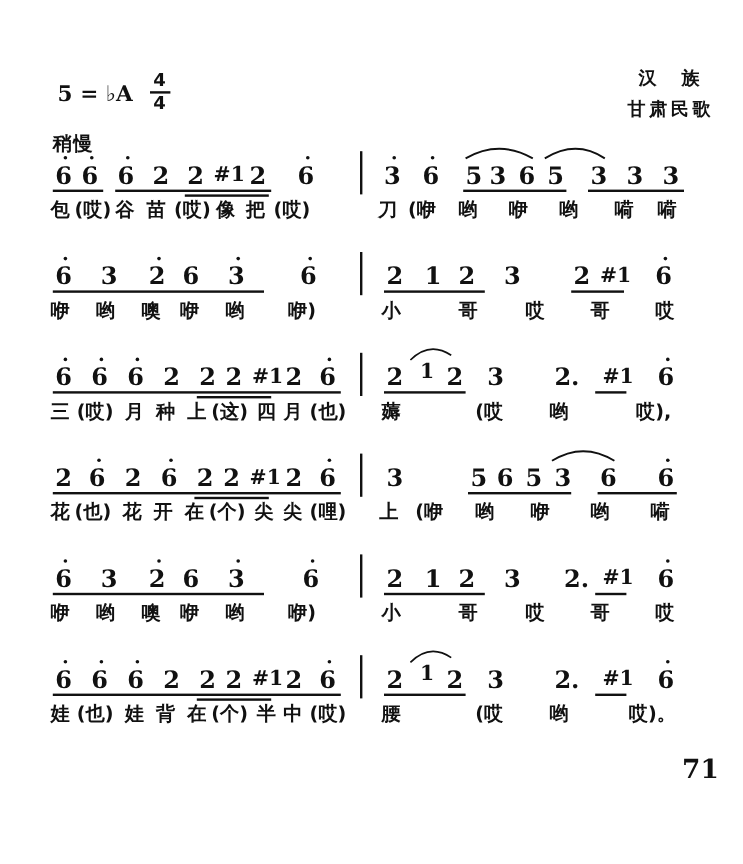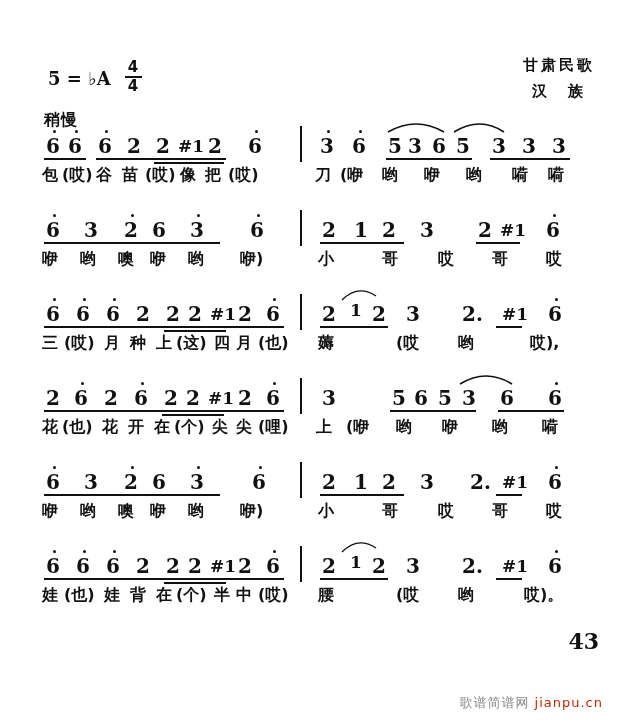--- a/index.html
+++ b/index.html
@@ -170,22 +170,22 @@
   }
   .watermark .red { color: #cc2200; }
 </style>
 </head>
 <body>
 
 <div class="page">
 
 
   <div class="credits">
+    <div>汉　族</div>
     <div>甘肃民歌</div>
-    <div>汉　族</div>
   </div>
 
   <div class="keysig">5 = ♭A</div>
 
   <div class="meter">
     <span class="num">4</span>
     <span class="bar"></span>
     <span class="num">4</span>
   </div>
 
@@ -507,19 +507,16 @@
       <span class="ly" style="left:214px;">半</span>
       <span class="ly" style="left:236px;">中</span>
       <span class="ly" style="left:258px;">(哎)</span>
       <span class="ly" style="left:318px;">腰</span>
       <span class="ly" style="left:396px;">(哎</span>
       <span class="ly" style="left:458px;">哟</span>
       <span class="ly" style="left:524px;">哎)。</span>
     </div>
   </div>
 
-  <div class="pagenum">43</div>
-
-  <div class="watermark">
-    歌谱简谱网 <span class="red">jianpu.cn</span>
-  </div>
+  <div class="pagenum">71</div>
+
 
 </div>
 
 </body></html>

